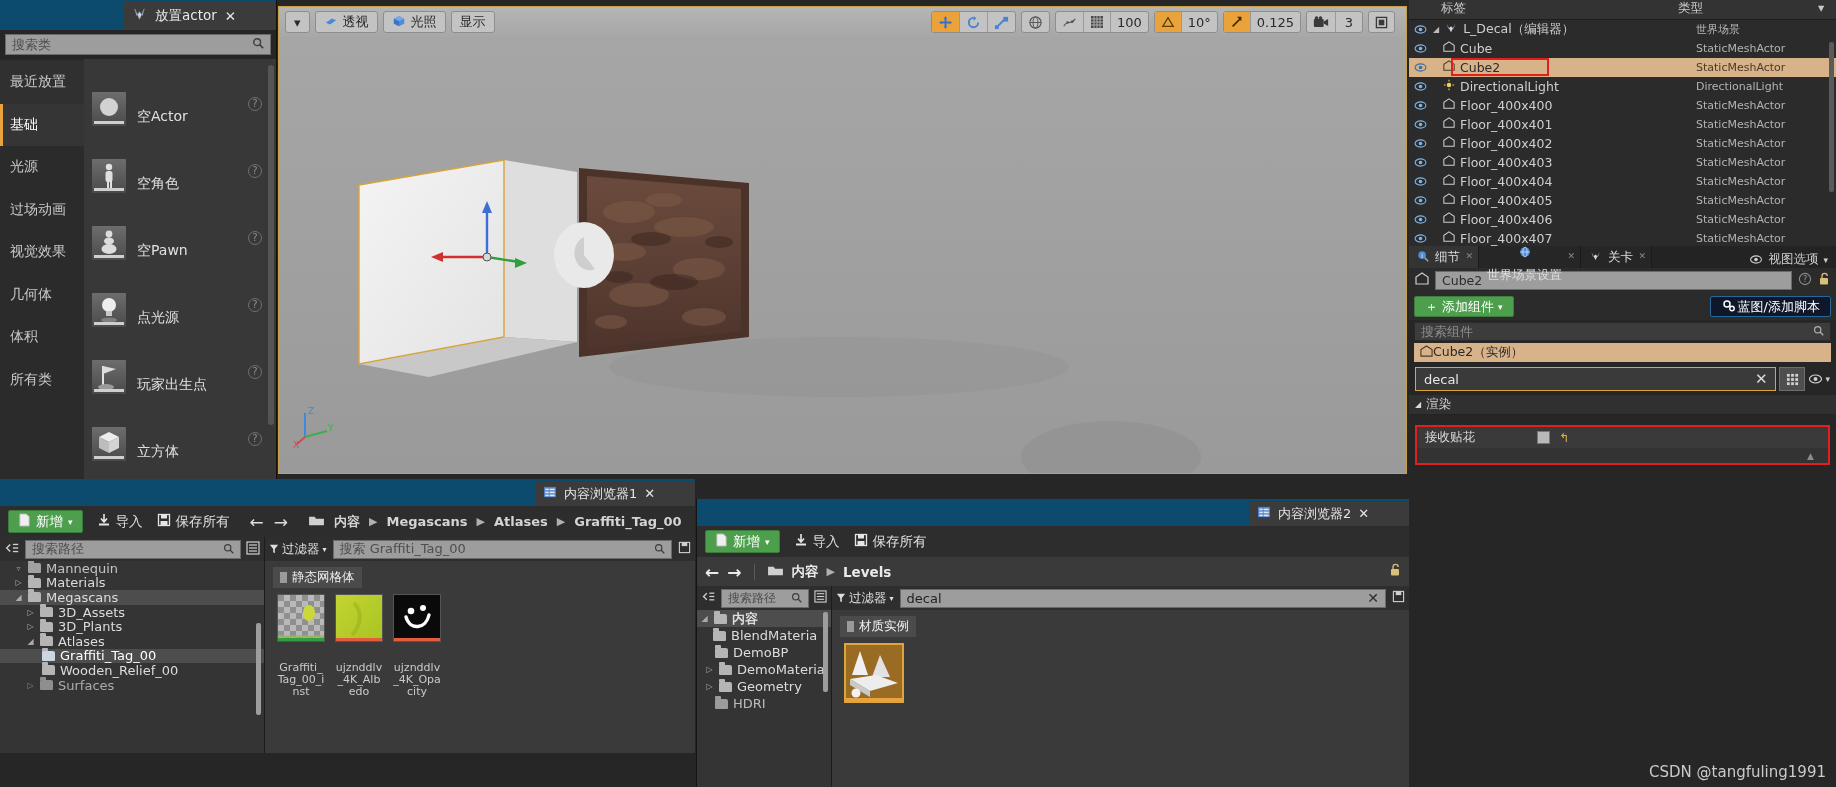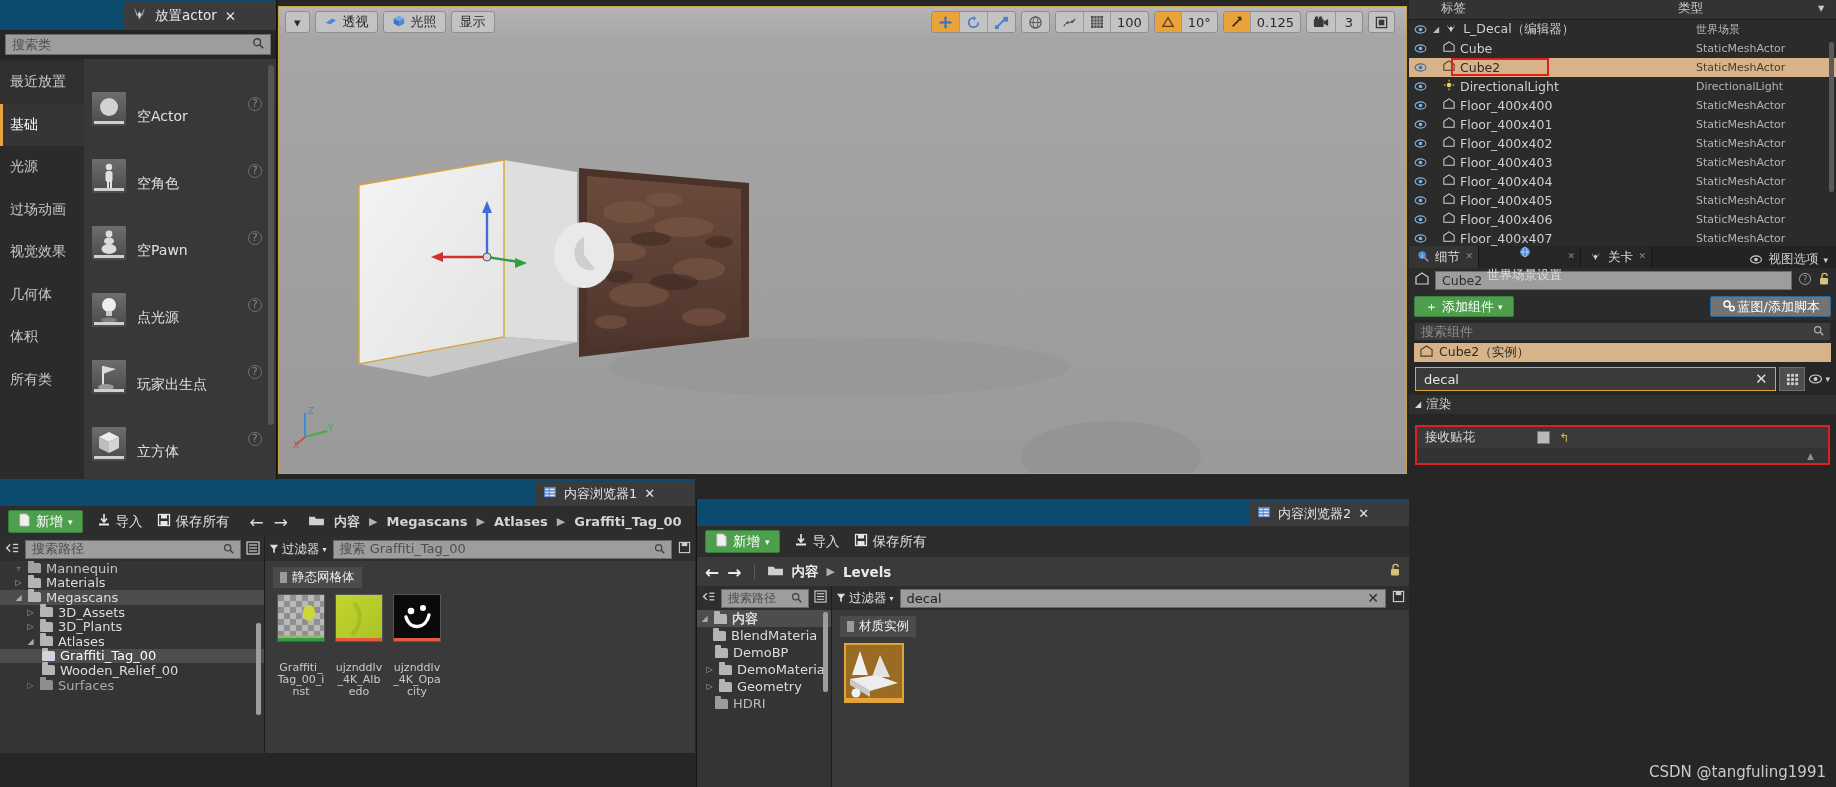--- a/index.html
+++ b/index.html
@@ -82,24 +82,24 @@
   .det-tabs{height:22px;background:#232323;display:flex;align-items:stretch;}
   .det-tab{display:flex;align-items:center;gap:6px;padding:0 18px 0 8px;font-size:12.5px;
       background:#343434;color:#ddd;position:relative;border-right:1px solid #1a1a1a;}
   .det-tab .x{position:absolute;right:5px;top:5px;font-size:9px;color:#888;}
   .det-name{height:25px;display:flex;align-items:center;gap:6px;padding:0 6px;background:#2b2b2b;}
   .det-name-in{flex:1;height:19px;background:#9d9d9d;border:1px solid #6a6a6a;color:#2c2c2c;
       display:flex;align-items:center;padding:0 6px;font-size:12.5px;}
   .det-btns{height:27px;display:flex;align-items:center;gap:6px;padding:0 5px;background:#2b2b2b;}
   .btn-green{height:21px;background:#4d9e4d;border:1px solid #3e7d3e;color:#fff;font-size:13px;
       display:flex;align-items:center;gap:4px;padding:0 10px;border-radius:2px;}
-  .btn-blue{height:21px;background:#737373;border:1px solid #27679a;color:#fff;font-size:13px;
+  .btn-blue{height:21px;background:#0f172a;border:1px solid #27679a;color:#fff;font-size:13px;
       display:flex;align-items:center;gap:3px;padding:0 10px;border-radius:2px;margin-left:auto;}
   .det-compsearch{margin:2px 5px;height:19px;}
-  .comp-row{height:19px;background:#d8b389;color:#2a2a2a;display:flex;align-items:center;gap:6px;
+  .comp-row{height:19px;background:#d8b389;color:#2a2a2a;display:flex;align-items:center;
       padding-left:6px;font-size:12.5px;margin:1px 5px 0 5px;}
   .det-filter{margin:5px 6px 0 6px;height:24px;display:flex;align-items:center;gap:3px;}
   .det-filter-in{flex:1;height:24px;background:#3a3a3a;border:1px solid #e0a53a;color:#e6e6e6;
       display:flex;align-items:center;padding:0 8px;font-size:13px;}
   .det-cat{height:20px;background:#303030;display:flex;align-items:center;gap:5px;
       padding-left:6px;font-size:12.5px;color:#d8d8d8;margin-top:4px;border-bottom:1px solid #232323;}
   .prop-wrap{position:relative;margin:10px 6px 0 6px;}
   .prop-box{border:2px solid #e02020;height:40px;}
   .prop-row{height:21px;display:flex;align-items:center;background:#3a3a3a;}
   .prop-lbl{width:120px;padding-left:8px;font-size:12.5px;color:#dcdcdc;}

